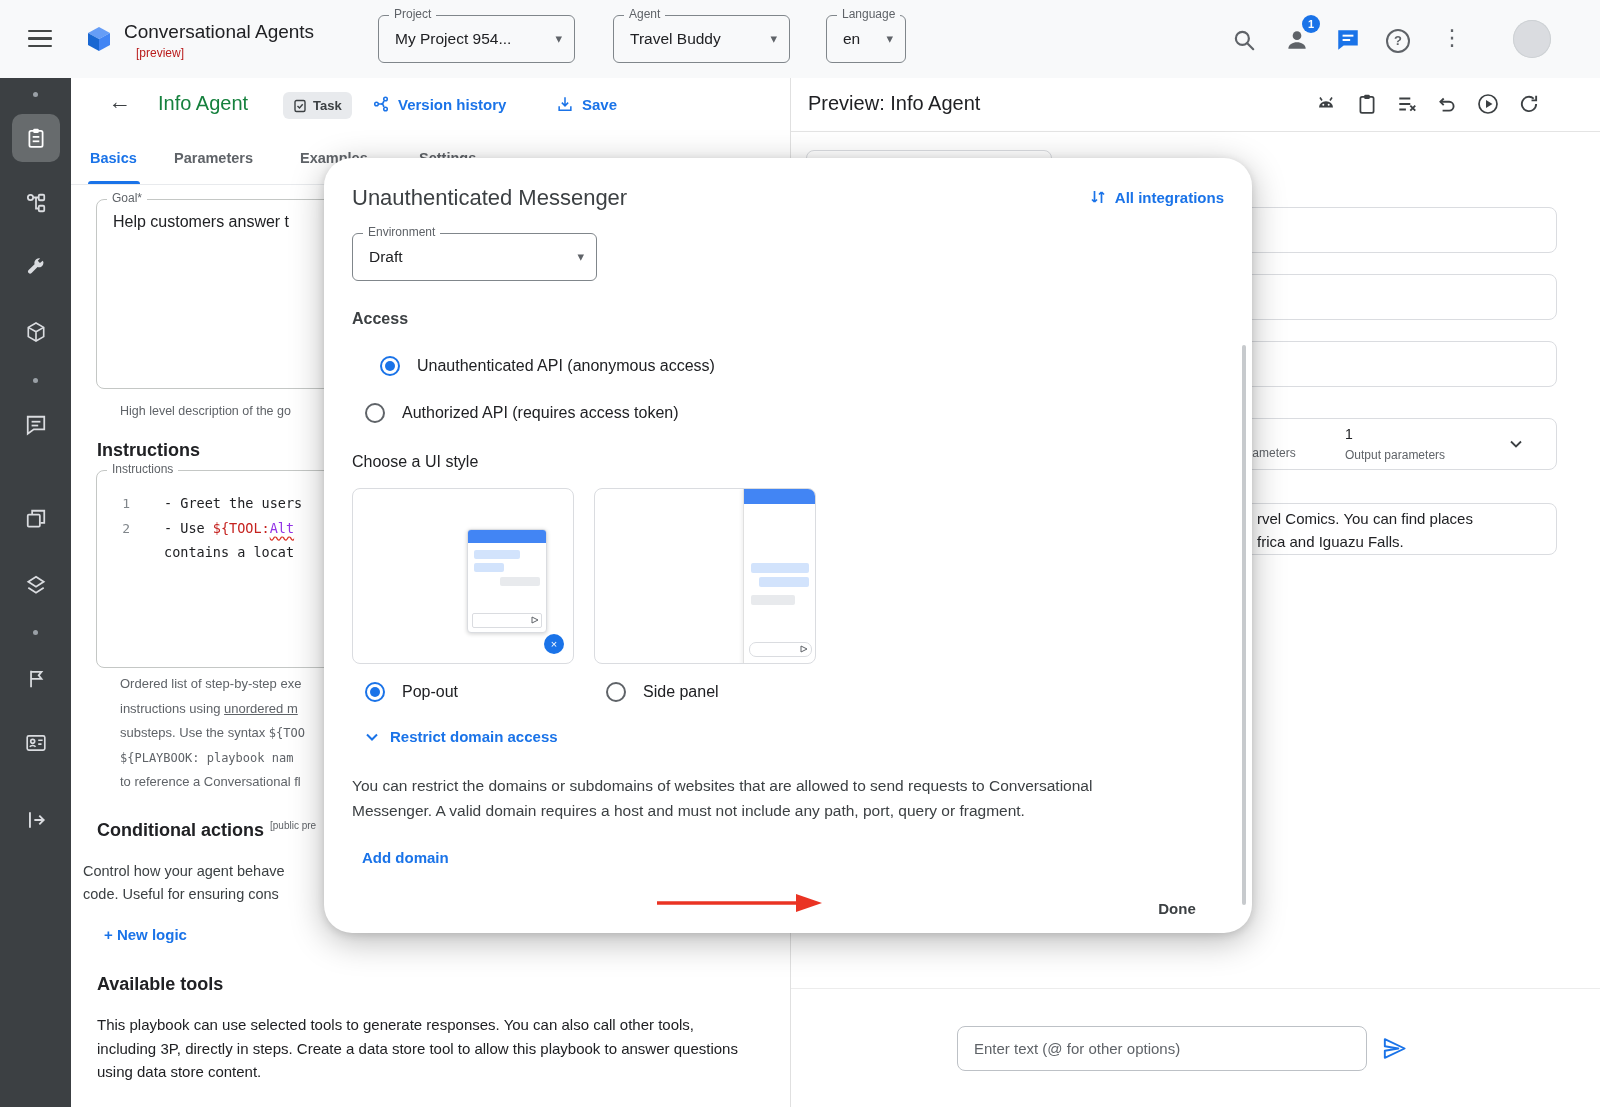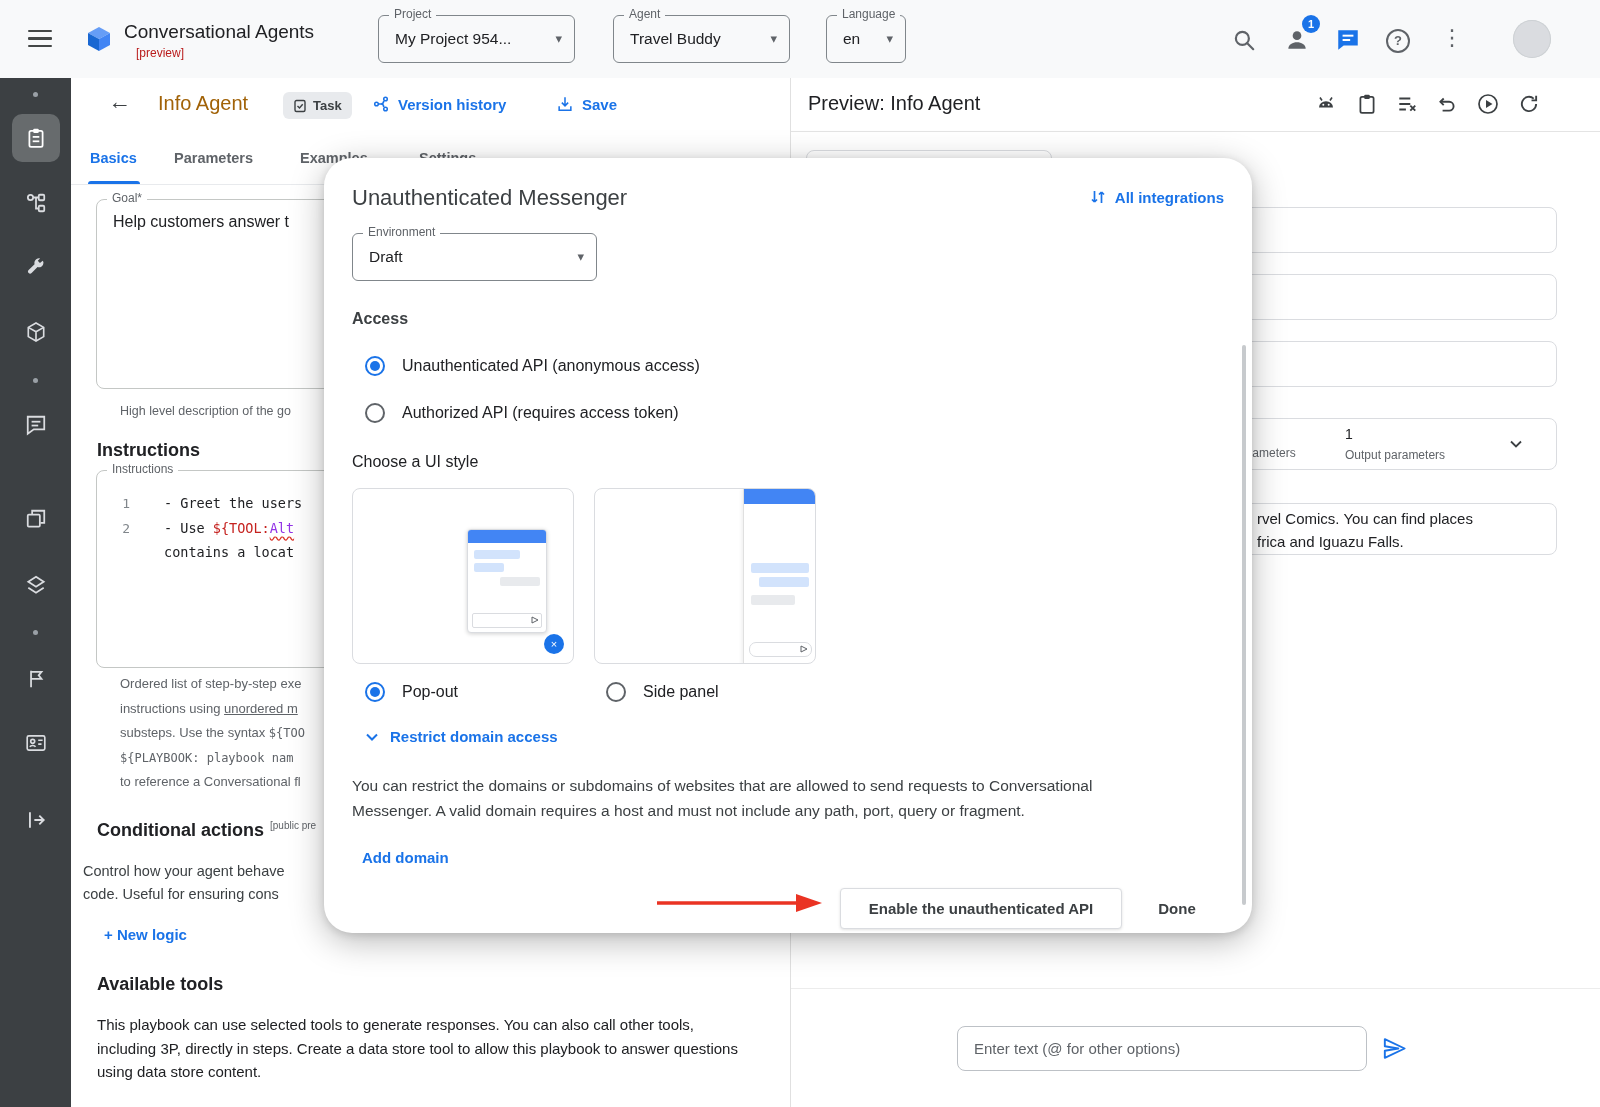--- a/index.html
+++ b/index.html
@@ -26,21 +26,21 @@
 
   
   .sidebar{position:absolute;left:0;top:78px;width:71px;height:1029px;background:#3c4043;}
   .snav{position:absolute;left:0;width:71px;height:48px;display:flex;align-items:center;justify-content:center;cursor:pointer;}
   .snav.active::before{content:"";position:absolute;left:12px;top:0;width:48px;height:48px;border-radius:10px;background:rgba(232,234,237,.25);}
   .snav svg{position:relative;}
   .sdot{position:absolute;left:33px;width:5px;height:5px;border-radius:50%;background:#9aa0a6;}
 
   
   .back-arrow{position:absolute;left:108px;top:88px;font-size:23px;color:#3c4043;cursor:pointer;}
-  .editor-title{position:absolute;left:158px;top:92px;font-size:20px;color:#a16207;}
+  .editor-title{position:absolute;left:158px;top:92px;font-size:20px;color:#15803d;}
   .task-chip{position:absolute;left:283px;top:92px;height:27px;padding:0 10px;background:#e8eaed;border-radius:6px;display:flex;align-items:center;gap:6px;font-size:13px;font-weight:bold;color:#3c4043;}
   .blue-action{position:absolute;top:95px;display:flex;align-items:center;gap:8px;font-size:15px;font-weight:bold;color:#1a73e8;cursor:pointer;}
   .tab{position:absolute;top:150px;font-size:14.5px;font-weight:bold;color:#5f6368;cursor:pointer;white-space:nowrap;}
   .tab.active{color:#1a73e8;}
   .tab-underline{position:absolute;left:88px;top:181px;width:52px;height:3px;background:#1a73e8;border-radius:3px 3px 0 0;}
   .tabs-border{position:absolute;left:71px;top:184px;width:719px;height:1px;background:#e8eaed;}
   .fieldset{position:absolute;border:1px solid #c4c7c5;border-radius:8px;box-sizing:border-box;background:#fff;}
   .fieldset .flabel{background:#fff;}
   .goal-text{position:absolute;left:16px;top:13px;font-size:16px;color:#202124;white-space:nowrap;}
   .helper{position:absolute;font-size:12.5px;color:#5f6368;white-space:nowrap;}
@@ -386,21 +386,21 @@
     </div>
 
     <div class="env-select">
       <span class="flabel on-white">Environment</span>
       <span class="sval">Draft</span>
       <span class="chev">▾</span>
     </div>
 
     <div class="m-subhead" style="top:152px;">Access</div>
 
-    <div class="radio-row" style="left:41px;top:198px;">
+    <div class="radio-row" style="left:56px;top:198px;">
       <span class="radio sel"></span>
       <span class="radio-label">Unauthenticated API (anonymous access)</span>
     </div>
     <div class="radio-row" style="left:41px;top:245px;">
       <span class="radio"></span>
       <span class="radio-label">Authorized API (requires access token)</span>
     </div>
 
     <div class="m-subhead" style="top:295px;font-weight:normal;color:#202124;">Choose a UI style</div>
 
@@ -445,21 +445,20 @@
     <div class="restrict-link">
       <svg width="16" height="16" viewBox="0 0 16 16" fill="none" stroke="#1a73e8" stroke-width="2">
           <polyline points="3,5.5 8,10.5 13,5.5"></polyline>
         </svg>
       <span>Restrict domain access</span>
     </div>
 
     <div class="restrict-body">You can restrict the domains or subdomains of websites that are allowed to send requests to Conversational Messenger. A valid domain requires a host and must not include any path, port, query or fragment.</div>
     <div class="add-domain">Add domain</div>
 
-    <div class="enable-btn">Enable the unauthenticated API</div>
     <div class="done-btn">Done</div>
 
     <div class="m-scrollbar"></div>
   </div>
 
   <svg class="annot-arrow" width="185" height="28" viewBox="0 0 185 28">
     <line x1="9" y1="14" x2="150" y2="14" stroke="#ea3323" stroke-width="3.6"></line>
     <polygon points="148,5 174,14 148,23" fill="#ea3323"></polygon>
   </svg>
 

